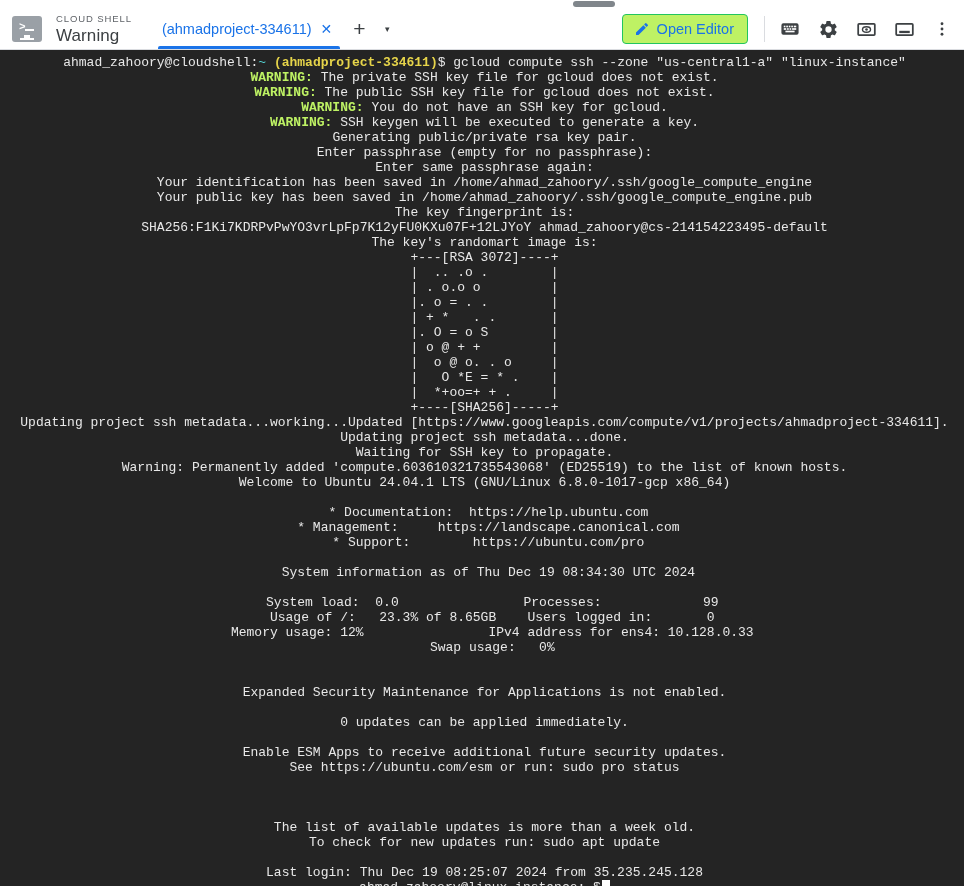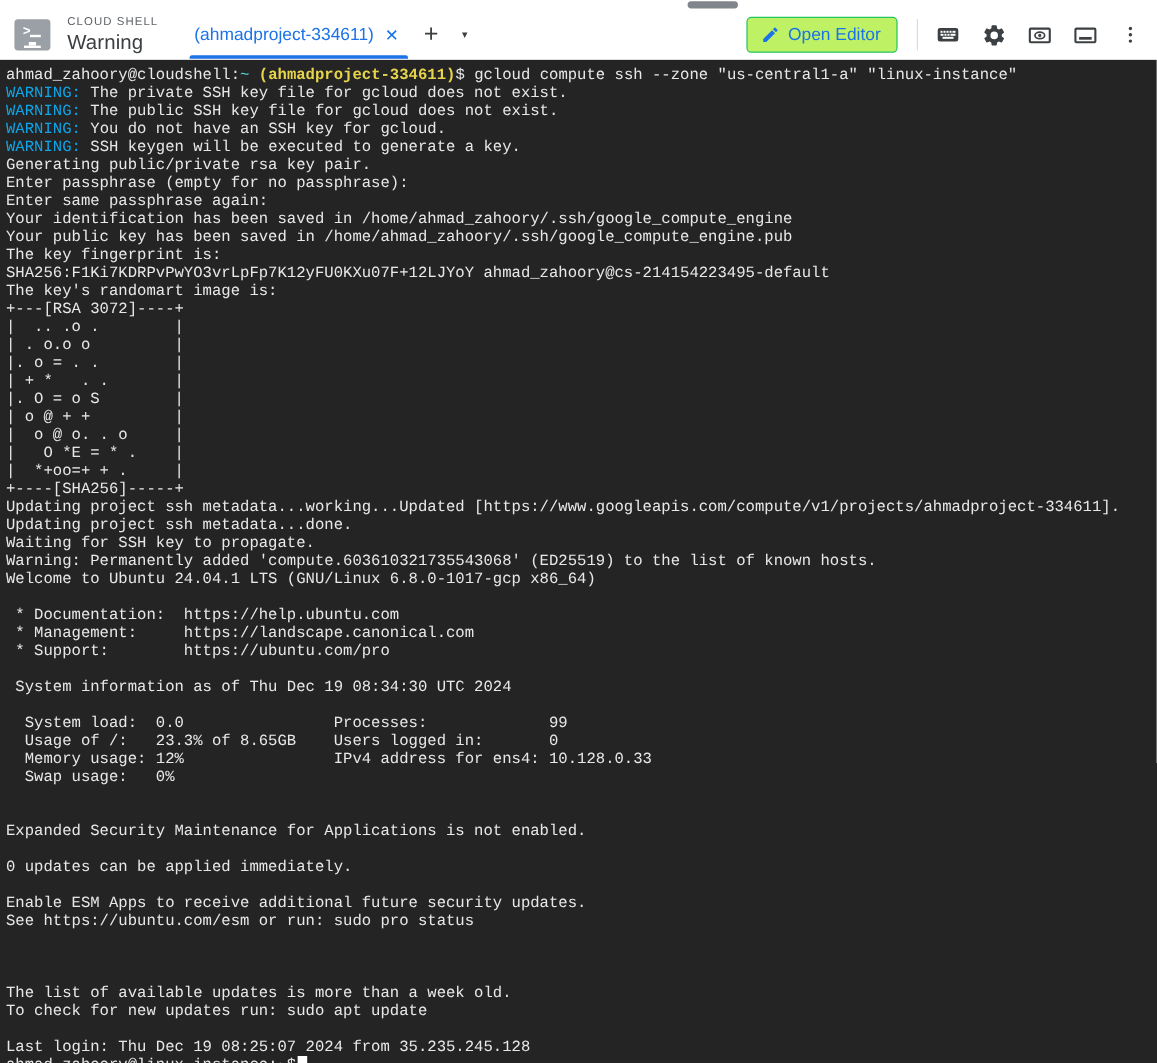--- a/index.html
+++ b/index.html
@@ -219,22 +219,22 @@
     background: #242424;
     padding: 5px 0 0 5px;
     overflow: hidden;
     font-family: "Liberation Mono", "DejaVu Sans Mono", monospace;
     font-size: 13px;
     line-height: 15px;
     color: #e8e8e8;
     white-space: pre;
     letter-spacing: 0px;
   }
-  .tline { white-space: pre; min-height: 15px; }
-  .c-warn { color: #0ea5e9; font-weight: normal; }
+  .tline { white-space: pre; min-height: 15px; text-align: center; }
+  .c-warn { color: #bef264; font-weight: bold; }
   .c-yellow { color: #e6d44a; font-weight: bold; }
   .c-cyan { color: #56d6d6; }
   .c-white { color: #e8e8e8; }
   .cursor {
     display: inline-block;
     width: 8px; height: 13px;
     background: #ffffff;
     vertical-align: -2px;
     margin-left: 1px;
   }

